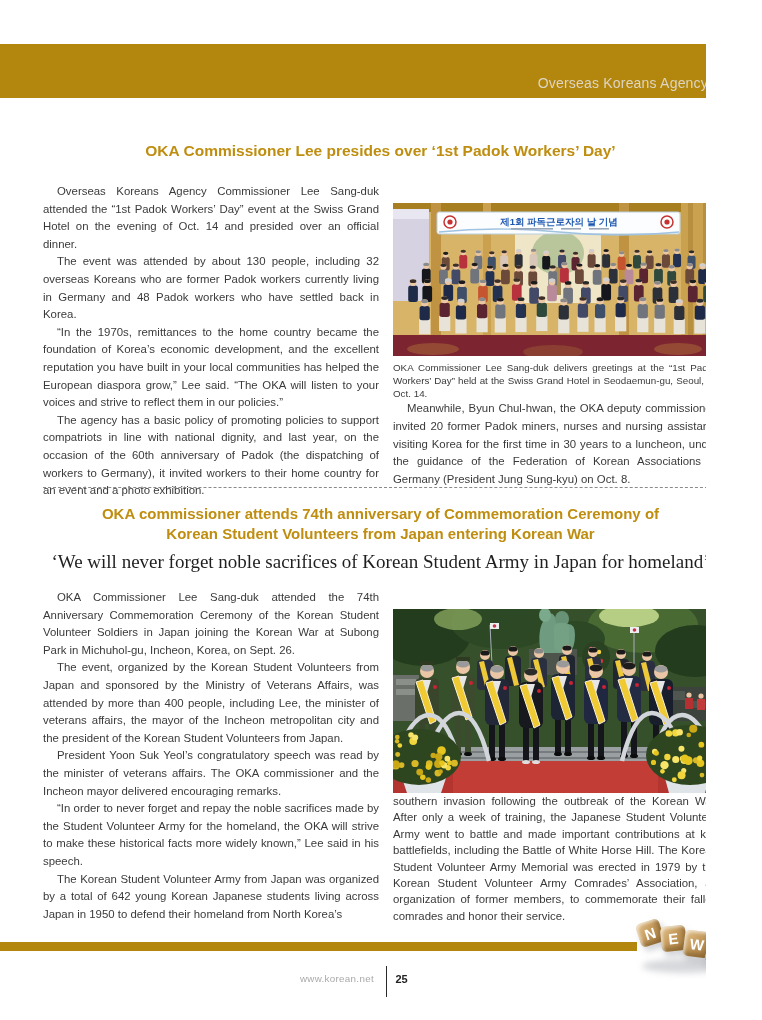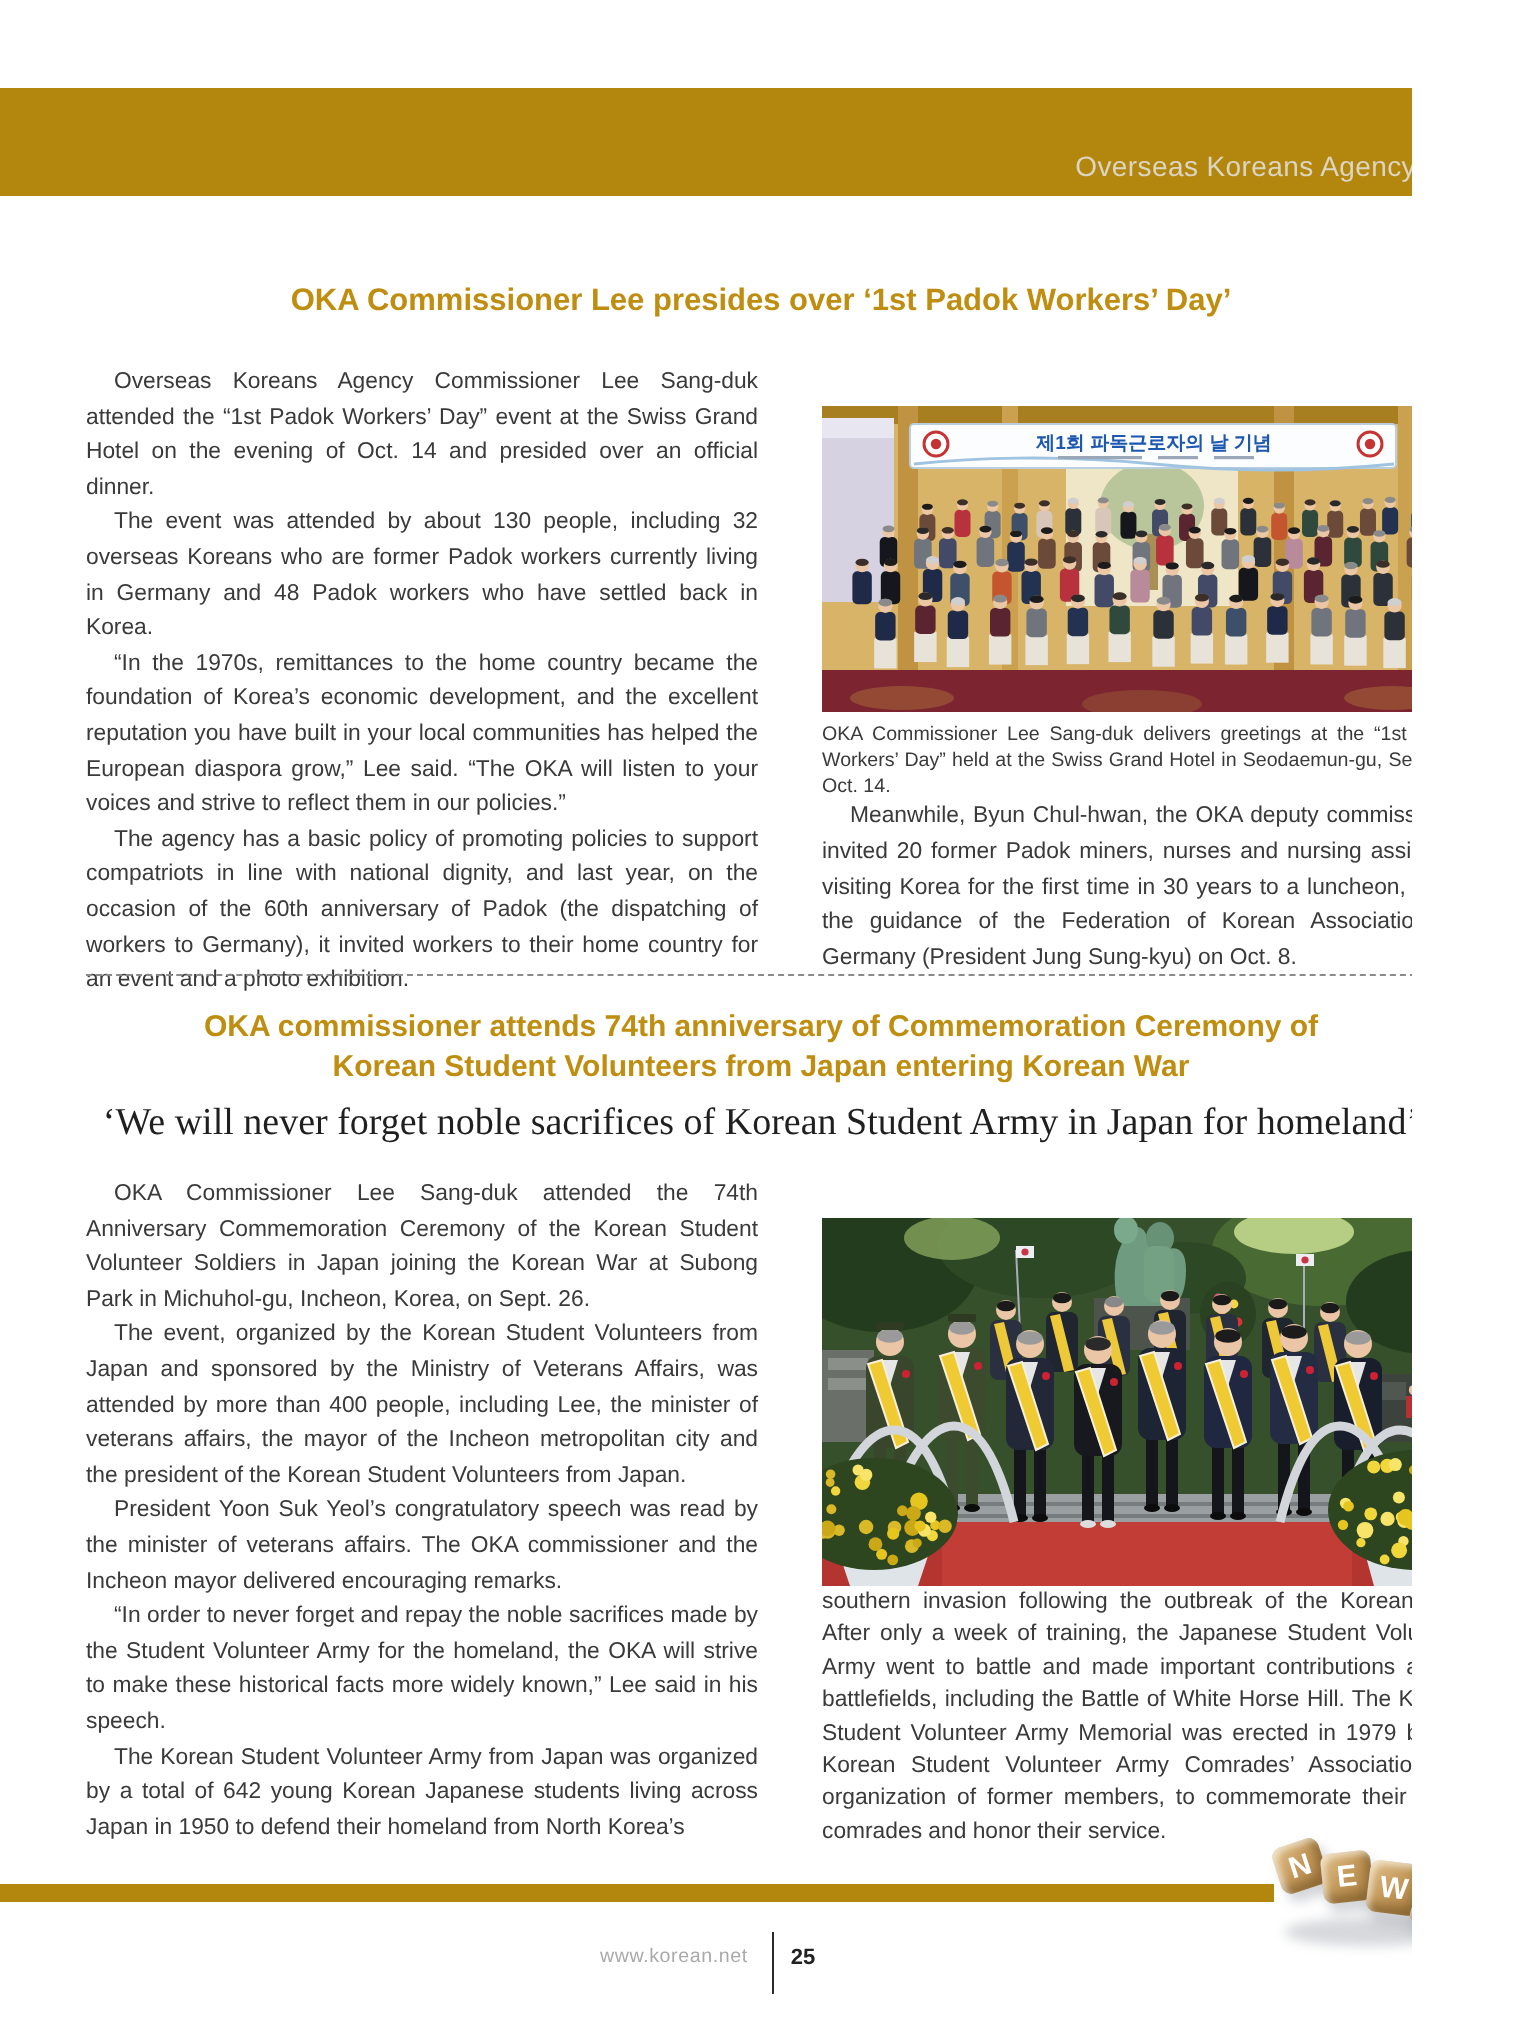--- a/index.html
+++ b/index.html
@@ -9,21 +9,21 @@
   
   .top-band{position:absolute;left:0;top:44px;width:718px;height:54px;background:#b3870e;
             box-sizing:border-box;display:flex;align-items:flex-end;justify-content:flex-end;
             padding:0 10px 7px 0;}
   .top-band span{color:#ddd5c3;font-size:14px;letter-spacing:.2px;}
 
   
   .a1-title{position:absolute;left:43px;width:675px;top:142px;text-align:center;
             color:#bf8e10;font-size:15.5px;font-weight:bold;}
   .cols{position:absolute;left:43px;width:675px;display:grid;
-        grid-template-columns:336px 325px;column-gap:32px;}
+        grid-template-columns:336px 325px;column-gap:14px;}
   .a1-cols{top:183px;}
   .a2-cols{top:589px;}
   p.b{margin:0;font-size:11.4px;line-height:17.6px;color:#3a3a3a;text-align:justify;
       text-indent:14px;}
   p.noind{text-indent:0;}
   p.tight{line-height:16.4px;}
   .photo{width:325px;line-height:0;margin-top:20px;}
   .photo svg{display:block;}
   .caption{margin-top:6px;font-size:9.8px;line-height:12.8px;color:#3a3a3a;text-align:justify;}
   .meanwhile{margin-top:12px;}

